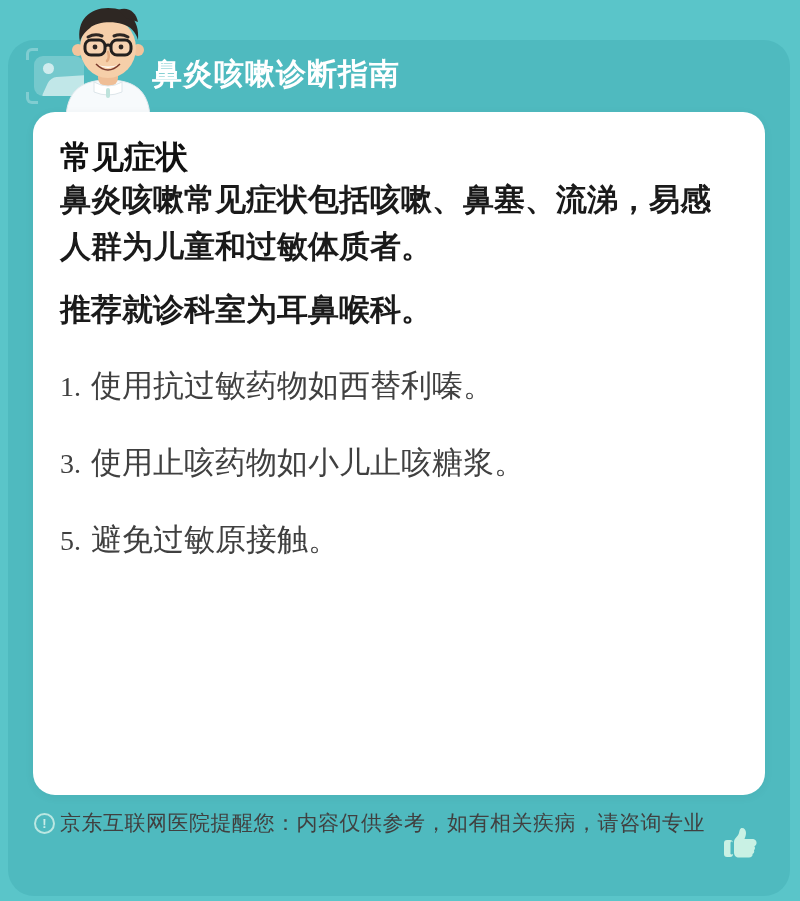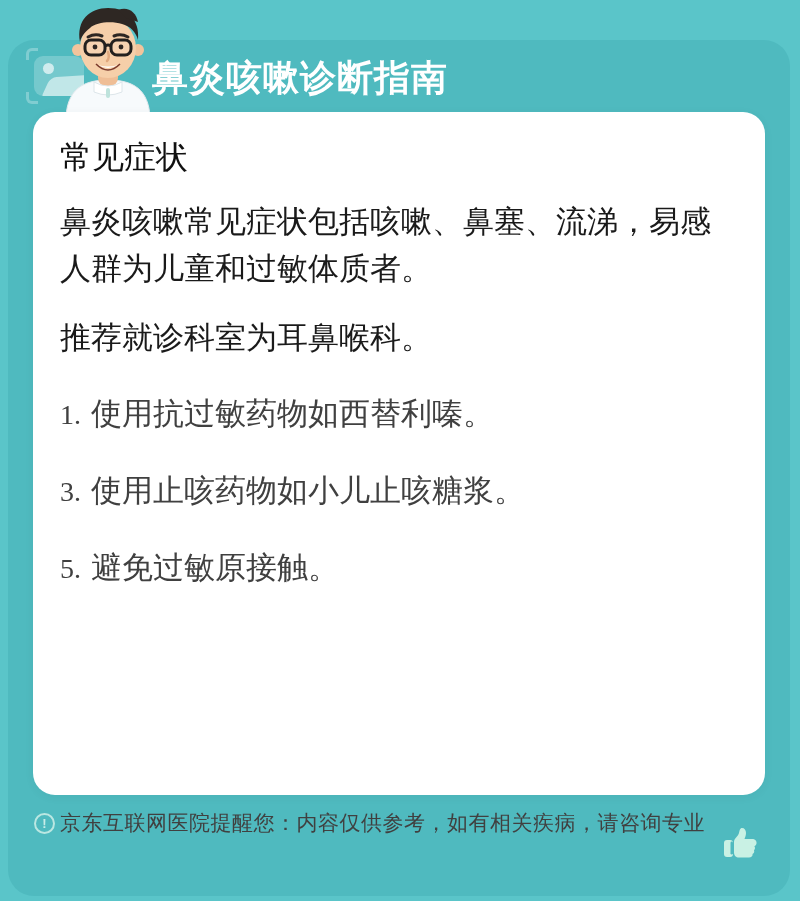--- a/index.html
+++ b/index.html
@@ -37,37 +37,37 @@
     background:rgba(255,255,255,0.55); border-radius:6px;
     transform:skewX(-28deg) rotate(-4deg);
   }
 
   
   .avatar { position:absolute; left:56px; top:4px; width:104px; height:112px; z-index:2; }
 
   
   .title {
     position:absolute; left:152px; top:54px; z-index:2;
-    font-size:36px; font-weight:700; color:#FFFFFF; letter-spacing:1px;
+    font-size:30px; font-weight:700; color:#FFFFFF; letter-spacing:1px;
   }
 
   
   .card {
     position:absolute; left:33px; top:112px; width:732px; height:683px; z-index:3;
     background:#FFFFFF; border-radius:22px;
     padding:26px 30px 0 27px;
     color:#141414;
     box-shadow:0 2px 10px rgba(0,60,60,0.06);
   }
   .card h2 {
-    font-size:32px; font-weight:400; line-height:38px; color:#111111;
+    font-size:32px; font-weight:700; line-height:38px; color:#111111;
   }
   .card .para {
-    margin-top:22px; margin-bottom:16px;
-    font-size:31px; line-height:47px; color:#1a1a1a;
+    margin-bottom:16px;
+    font-size:31px; line-height:47px; color:#1a1a1a;font-weight:bold;
   }
   .card .list { margin-top:26px; list-style:none; }
   .card .list li {
     font-size:31px; line-height:54px; margin-bottom:22px; color:#404040;
     white-space:nowrap;
   }
   .card .list .num {
     font-family:"Liberation Serif","DejaVu Serif",serif;
     font-size:28px; margin-right:10px;
   }

